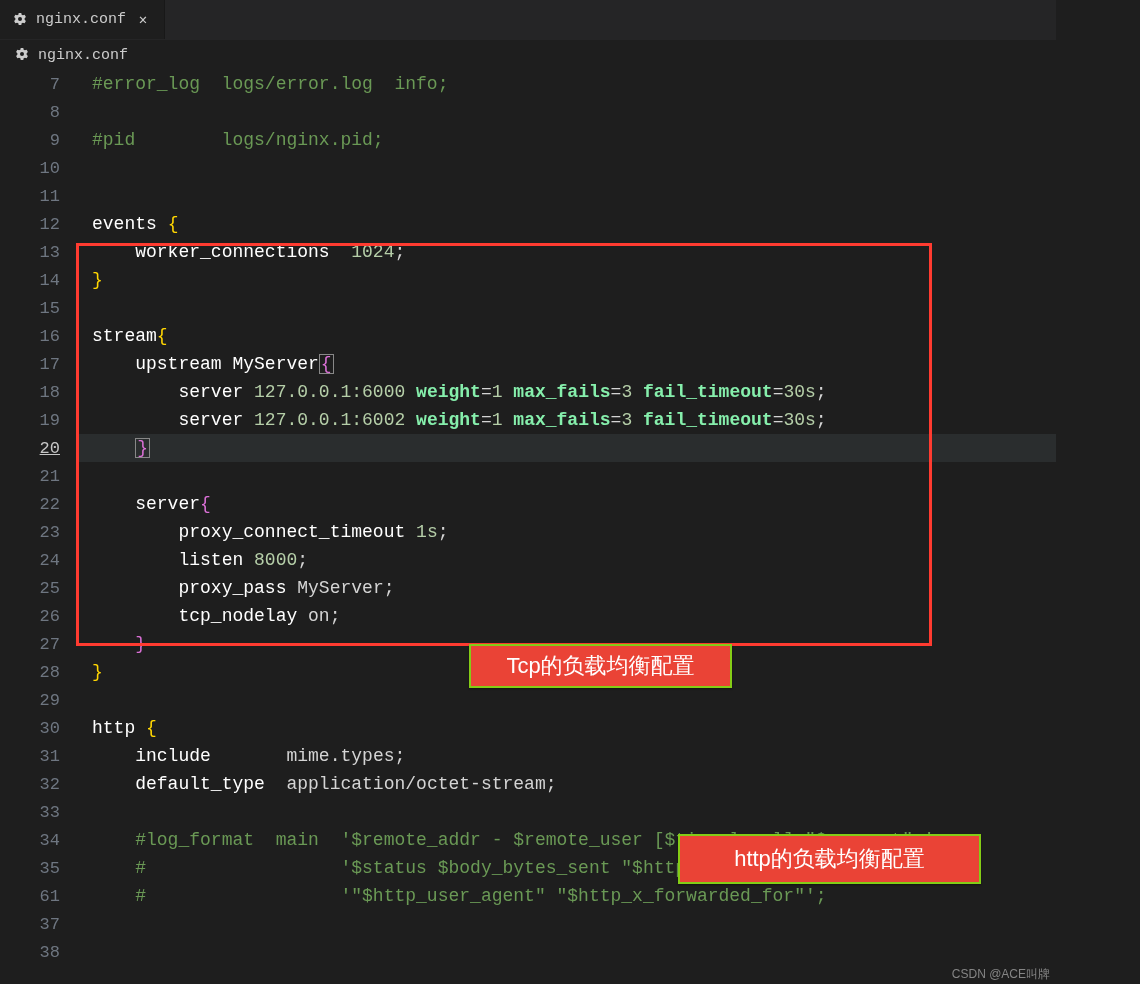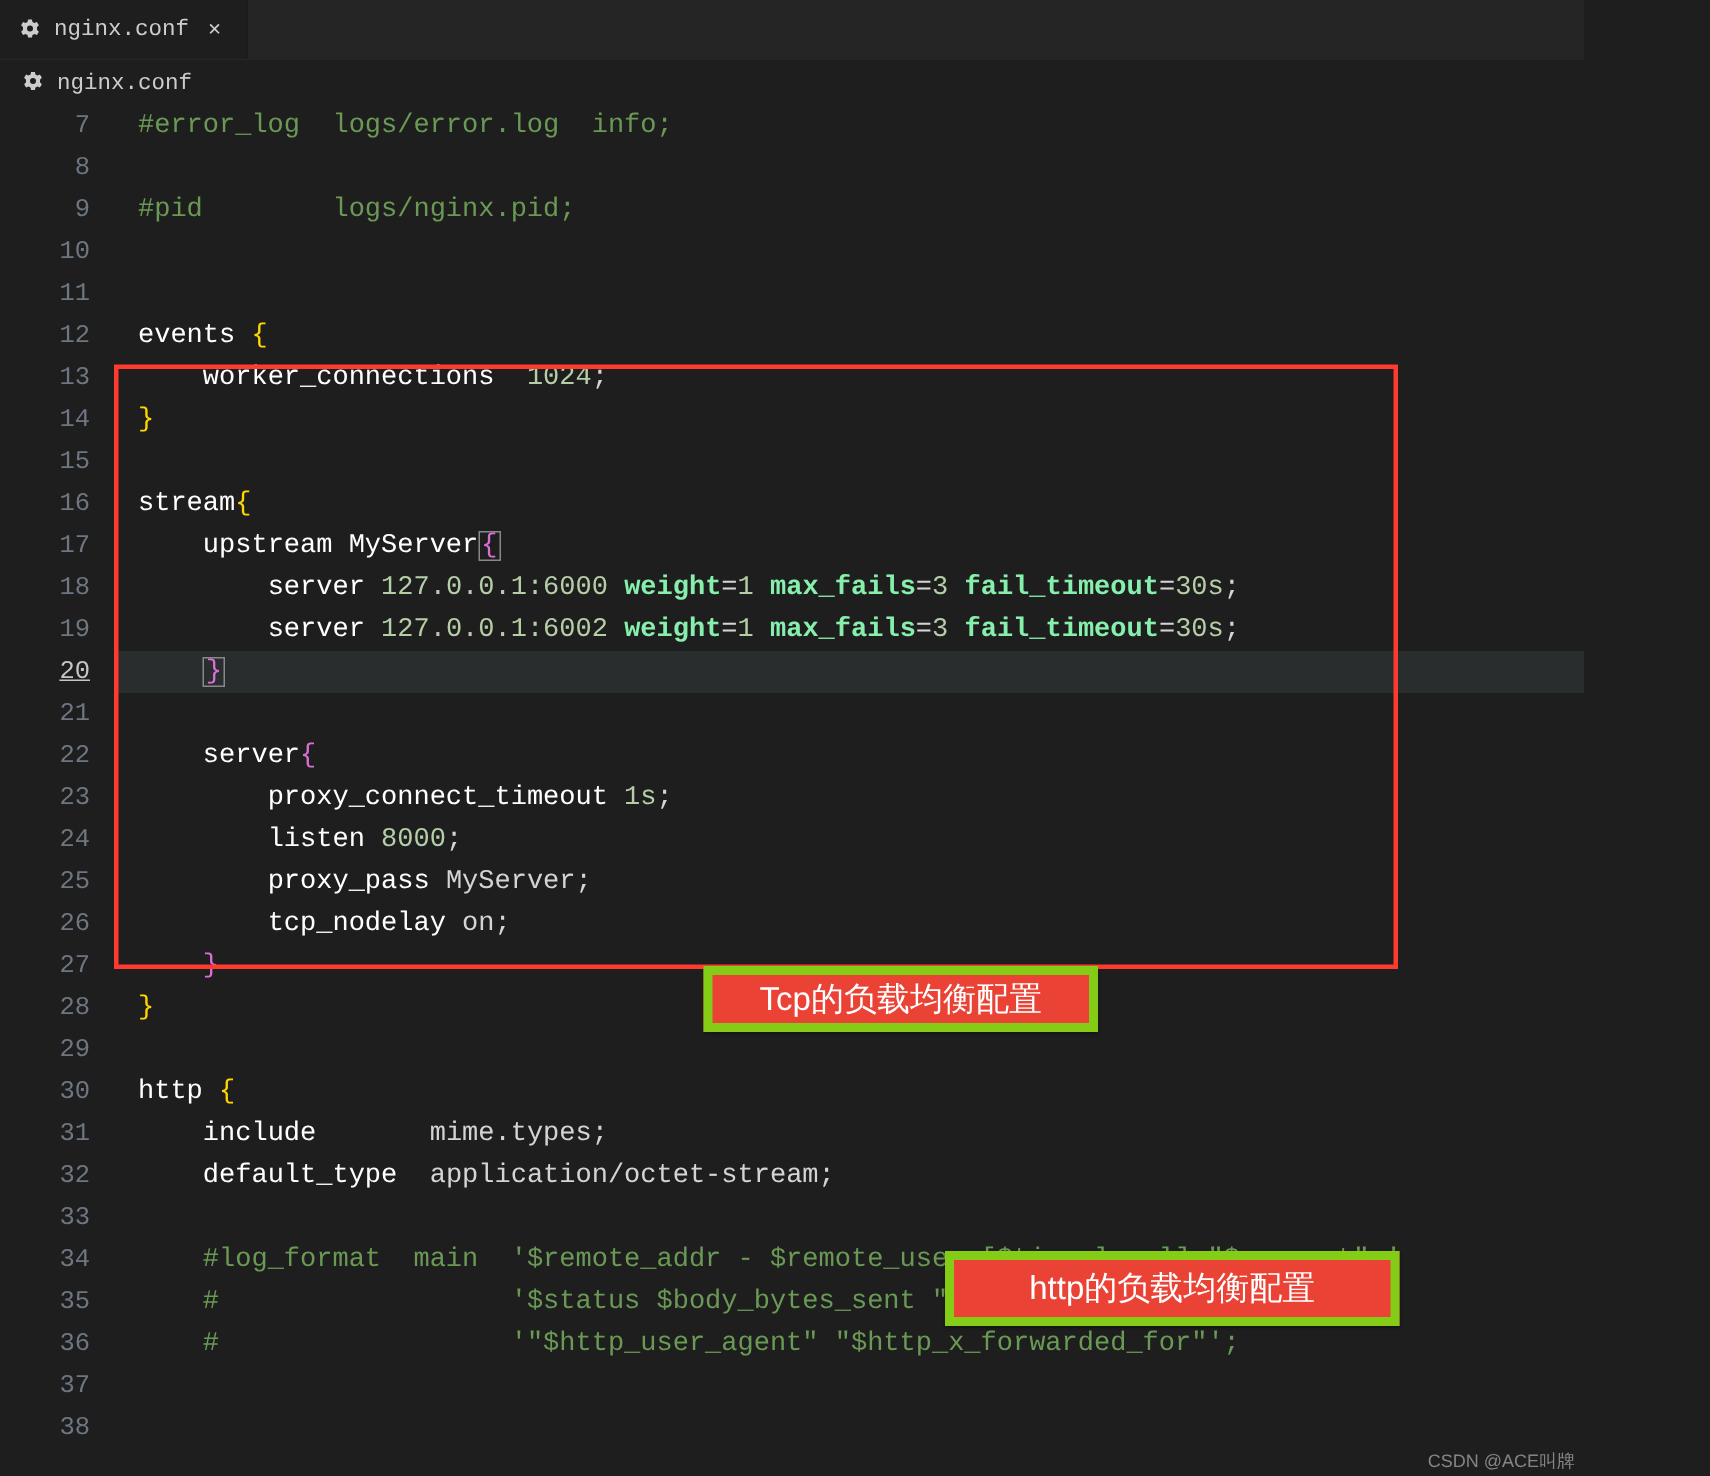--- a/index.html
+++ b/index.html
@@ -48,23 +48,23 @@
   .c-comment{color:#6a9955;}
   .c-txt{color:#d4d4d4;}
   .c-yel{color:#ffffff;}
   .c-bY{color:#ffd602;}
   .c-bM{color:#da70d6;}
   .c-num{color:#b5cea8;}
   .c-blue{color:#86efac;font-weight:bold;}
   .c-semi{color:#d4d4d4;}
   .boxmark{border:1px solid #888;padding:0 1px;color:#da70d6;}
   .highlight-box{position:absolute;left:76px;top:173px;width:856px;height:403px;border:3px solid var(--highlight-border);pointer-events:none;}
-  .callout{position:absolute;background:#ea4336;color:#fff;font-family:"Microsoft YaHei","SimSun",sans-serif;font-size:22px;display:flex;align-items:center;justify-content:center;border:6px solid #84cc16;box-shadow:0 1px 2px rgba(0,0,0,.4);} 
+  .callout{position:absolute;background:#ea4336;color:#fff;font-family:"Microsoft YaHei","SimSun",sans-serif;font-size:22px;display:flex;align-items:center;justify-content:center;border:2px solid #84cc16;box-shadow:0 1px 2px rgba(0,0,0,.4);} 
   .callout1{left:469px;top:574px;width:263px;height:44px;}
-  .callout2{left:630px;top:764px;width:303px;height:50px;}
+  .callout2{left:678px;top:764px;width:303px;height:50px;}
   .watermark{position:absolute;right:6px;bottom:4px;font-size:12px;color:#858585;font-family:"Microsoft YaHei",sans-serif;margin-top:29px;}
 </style>
 </head>
 <body>
 
 <div class="window">
 
   <div class="tabbar">
     <div class="tab active">
       <span class="gear">
@@ -110,21 +110,21 @@
         <div class="row">26</div>
         <div class="row">27</div>
         <div class="row">28</div>
         <div class="row">29</div>
         <div class="row">30</div>
         <div class="row">31</div>
         <div class="row">32</div>
         <div class="row">33</div>
         <div class="row">34</div>
         <div class="row">35</div>
-        <div class="row">36</div>
+        <div class="row">61</div>
         <div class="row">37</div>
         <div class="row">38</div>
       </div>
     <div class="code" id="code">
         <div class="row"><span class="c-comment">#error_log  logs/error.log  info;</span></div>
         <div class="row"></div>
         <div class="row"><span class="c-comment">#pid        logs/nginx.pid;</span></div>
         <div class="row"></div>
         <div class="row"></div>
         <div class="row"><span class="c-yel">events</span><span class="c-txt"> </span><span class="c-bY">{</span></div>

